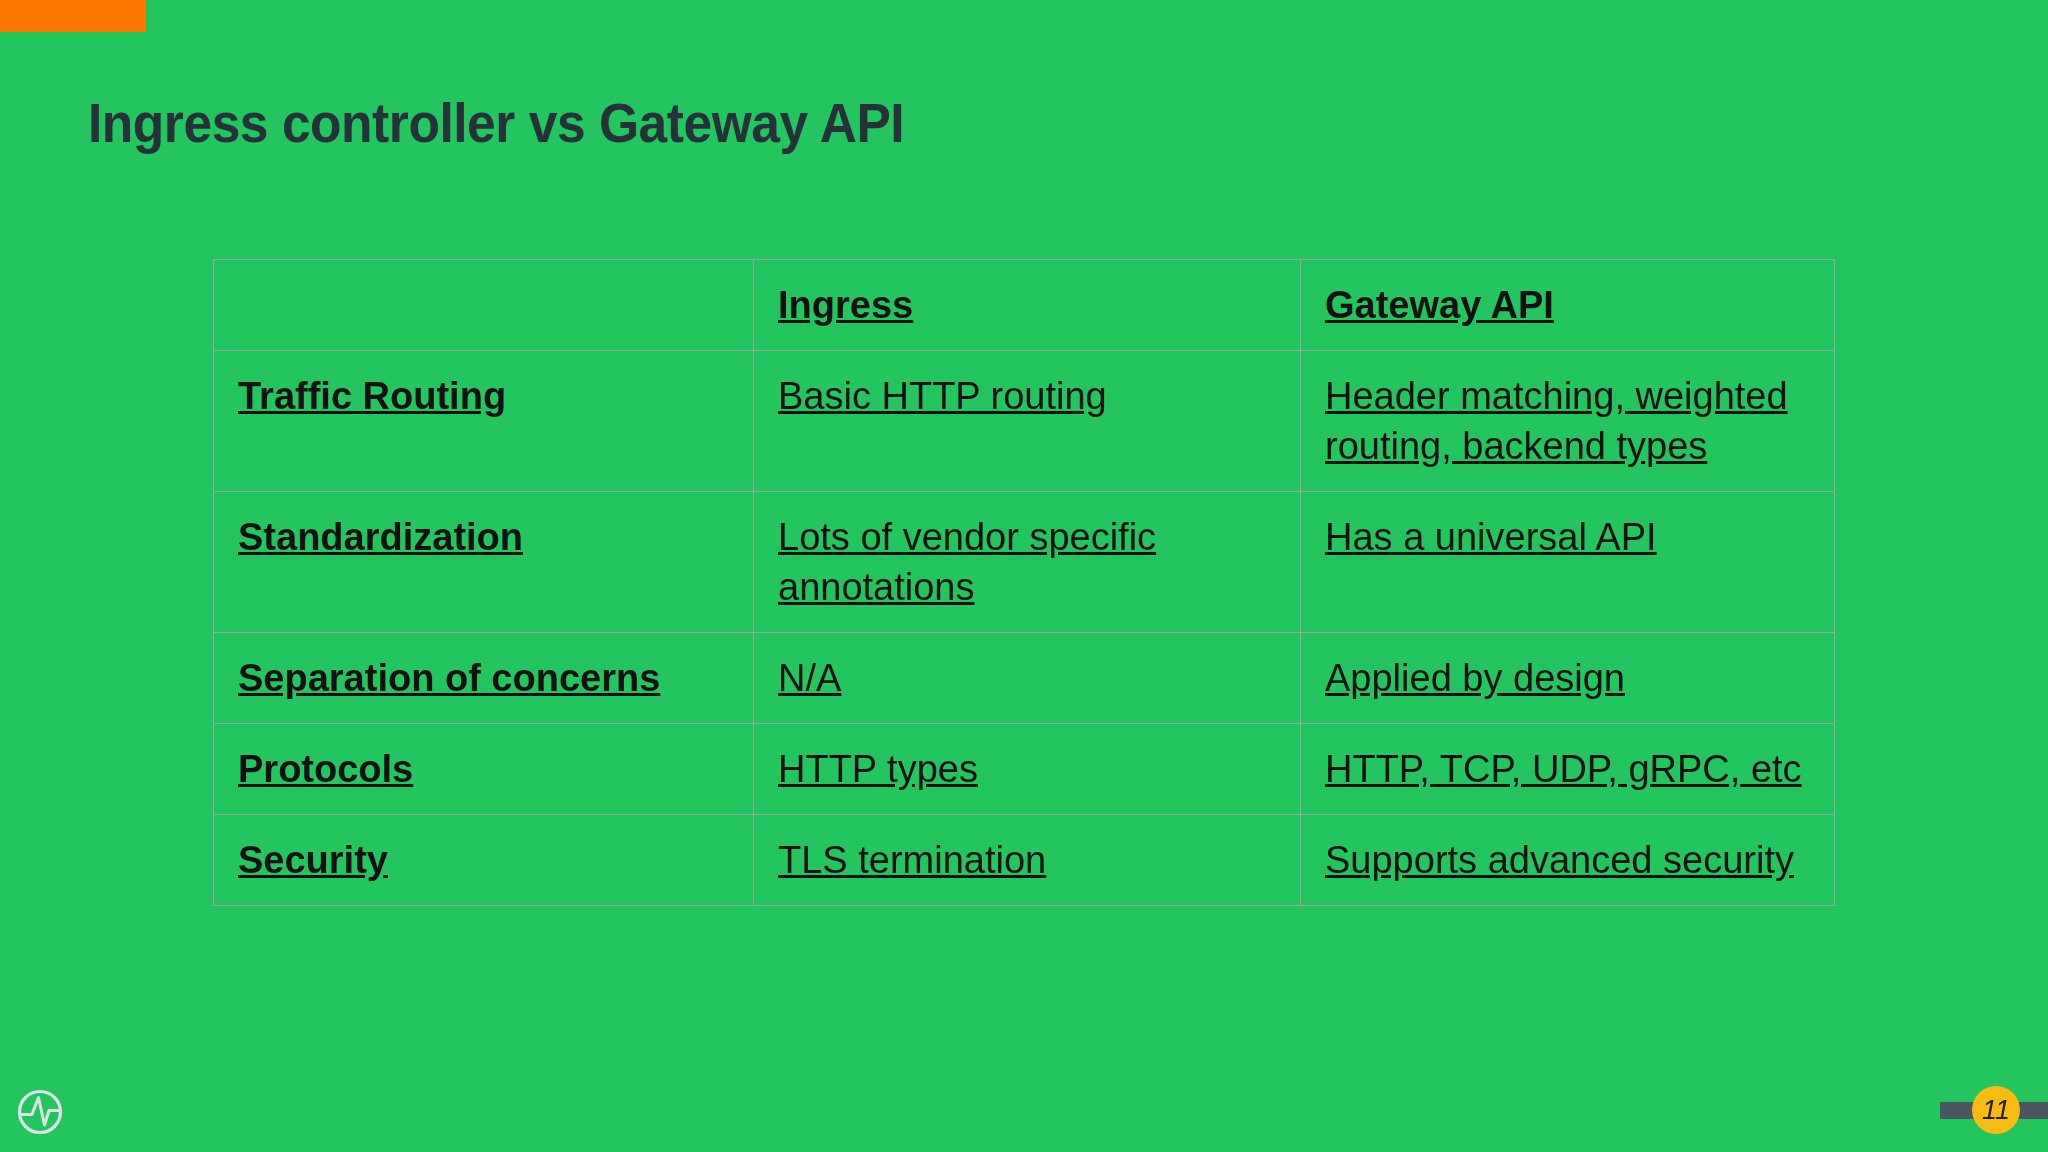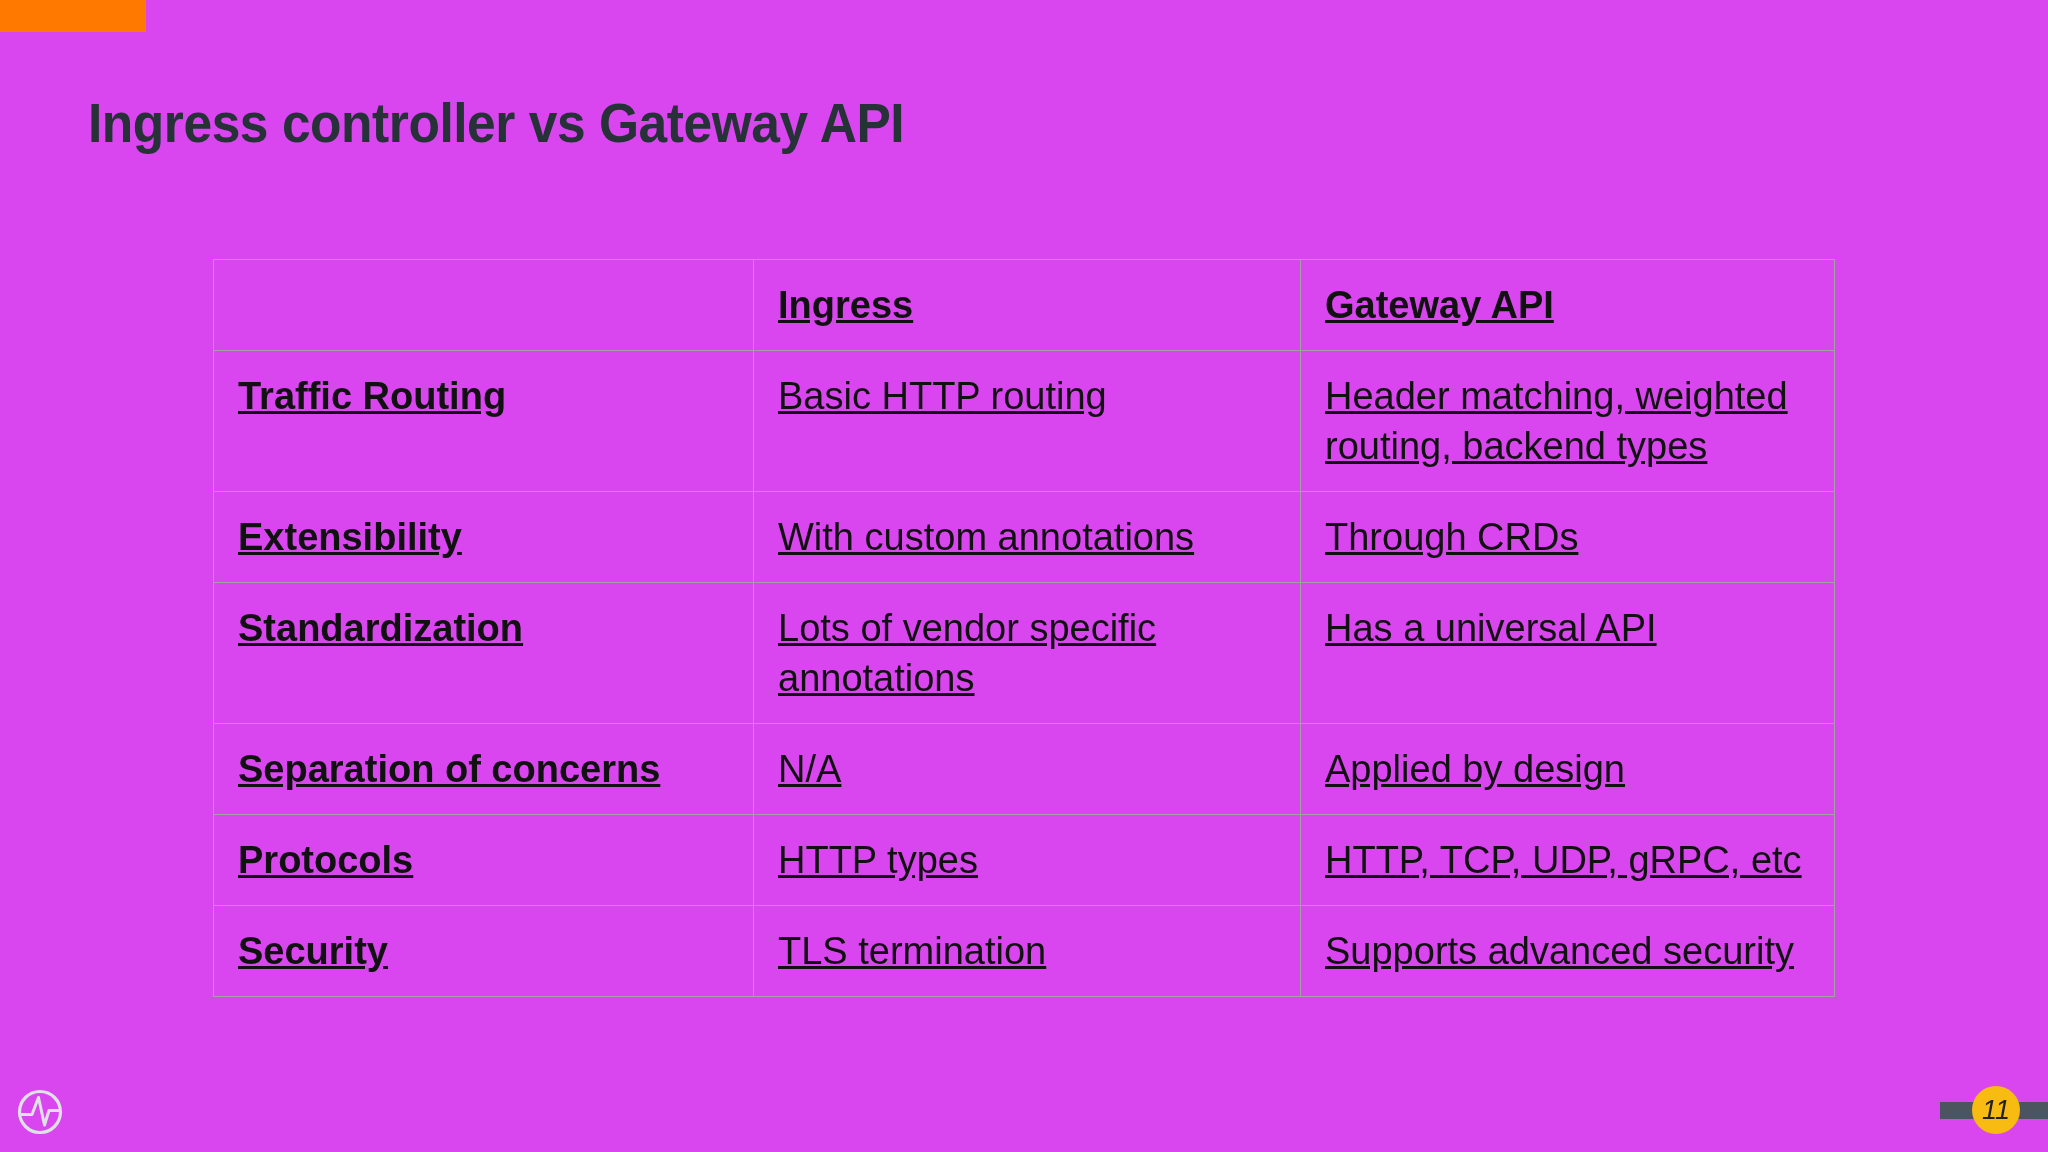--- a/index.html
+++ b/index.html
@@ -13,21 +13,21 @@
     --logo-gray: #DEE2E5;
   }
   * { margin: 0; padding: 0; box-sizing: border-box; }
   html, body { width: 2048px; height: 1152px; }
   body {
     background: #ffffff;
     font-family: "Liberation Sans", sans-serif;
     position: relative;
     overflow: hidden;
   }
-  .slide { position: absolute; inset: 0; background: #d946ef; }
+  .slide { position: absolute; inset: 0; background: #22c55e; }
 
   .accent-bar {
     position: absolute;
     left: 0; top: 0;
     width: 146px; height: 32px;
     background: var(--accent-orange);
   }
 
   .slide-title {
     position: absolute;
@@ -113,25 +113,20 @@
         <th>Gateway API</th>
       </tr>
     </thead>
     <tbody>
       <tr>
         <th>Traffic Routing</th>
         <td>Basic HTTP routing</td>
         <td>Header matching, weighted routing, backend types</td>
       </tr>
       <tr>
-        <th>Extensibility</th>
-        <td>With custom annotations</td>
-        <td>Through CRDs</td>
-      </tr>
-      <tr>
         <th>Standardization</th>
         <td>Lots of vendor specific annotations</td>
         <td>Has a universal API</td>
       </tr>
       <tr>
         <th>Separation of concerns</th>
         <td>N/A</td>
         <td>Applied by design</td>
       </tr>
       <tr>

